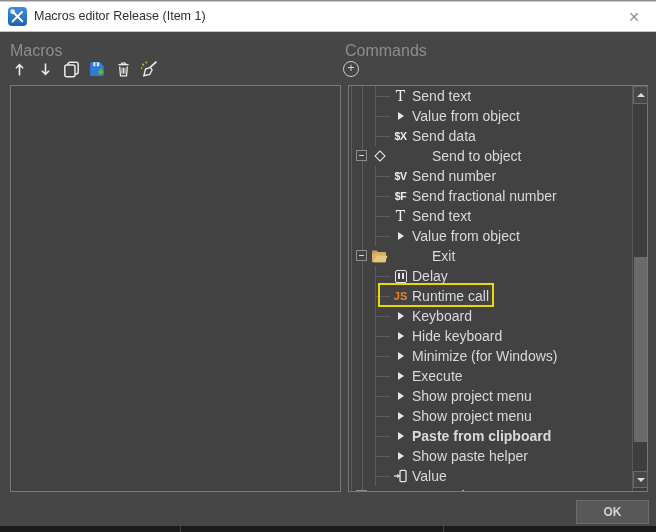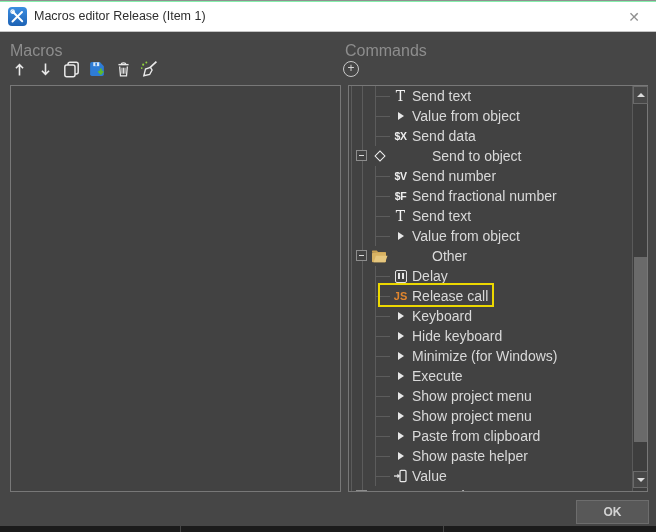--- a/index.html
+++ b/index.html
@@ -183,36 +183,36 @@
             <span class="expander">
               <span class="h"></span>
             </span>
             <span class="icon-box">
               <svg width="17" height="14" viewBox="0 0 17 14">
                 <path d="M1 3.5V2.2q0-.7.7-.7h4l1.4 1.6h7.2q.7 0 .7.7v1z" fill="#c9a050"></path>
                 <rect x="1" y="3.6" width="14" height="9.6" rx="0.8" fill="#d8b262"></rect>
                 <path d="M2.7 13.2L4.9 6.7h11.6l-2.3 6.5z" fill="#e6c77e"></path>
               </svg>
             </span>
-            <span class="row-label">Other</span>
+            <span class="row-label">Exit</span>
           </div>
           <div class="row lvl2" style="top: 180px; text-align: right;">
             <span class="icon-box">
               <span class="delay-box">
                 <i class="b1"></i>
                 <i class="b2"></i>
               </span>
             </span>
             <span class="row-label">Delay</span>
           </div>
           <div class="row lvl2" style="top: 200px;">
             <span class="icon-box">
               <span class="js-glyph">JS</span>
             </span>
-            <span class="row-label">Release call</span>
+            <span class="row-label">Runtime call</span>
           </div>
           <div class="row lvl2" style="top: 220px;">
             <span class="icon-box">
               <span class="tri"></span>
             </span>
             <span class="row-label">Keyboard</span>
           </div>
           <div class="row lvl2" style="top: 260px;">
             <span class="icon-box">
               <span class="tri"></span>
@@ -236,21 +236,21 @@
               <span class="tri"></span>
             </span>
             <span class="row-label">Show project menu</span>
           </div>
           <div class="row lvl2" style="top: 320px;">
             <span class="icon-box">
               <span class="tri"></span>
             </span>
             <span class="row-label">Show project menu</span>
           </div>
-          <div class="row lvl2" style="top: 340px;">
+          <div class="row lvl2" style="top: 340px; font-weight: bold;">
             <span class="icon-box">
               <span class="tri"></span>
             </span>
             <span class="row-label">Paste from clipboard</span>
           </div>
           <div class="row lvl2" style="top: 360px;">
             <span class="icon-box">
               <span class="tri"></span>
             </span>
             <span class="row-label">Show paste helper</span>

